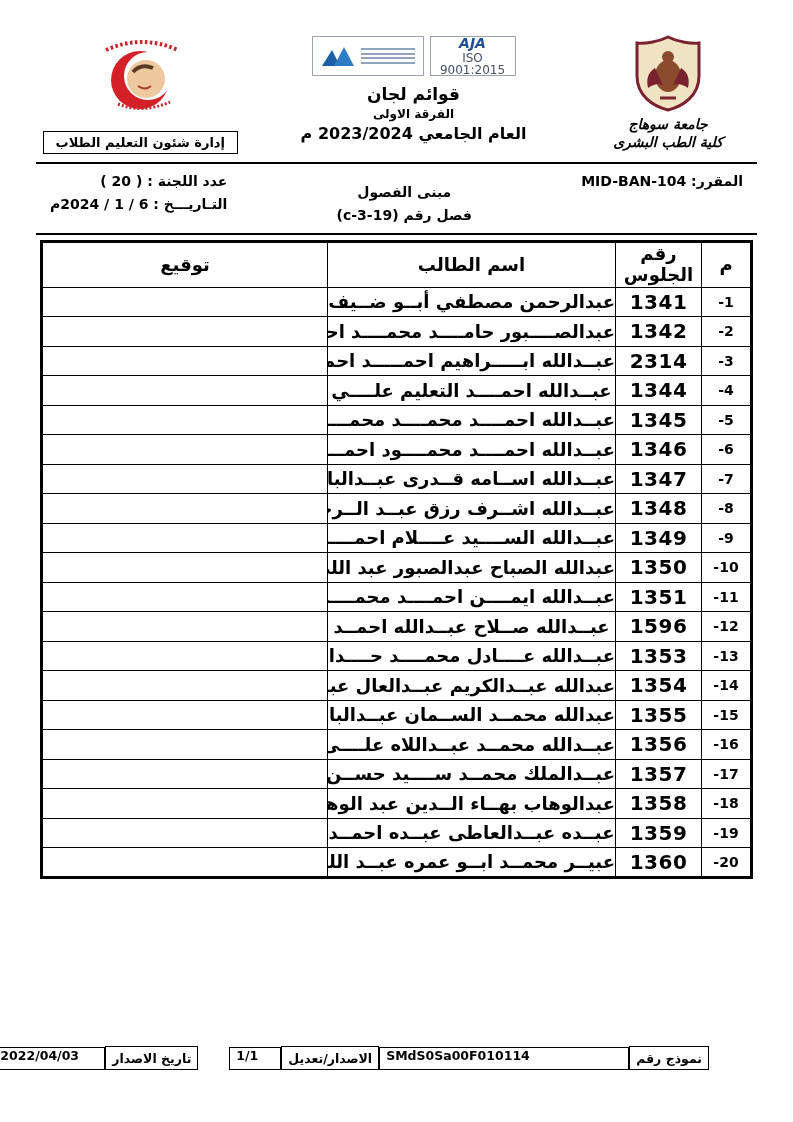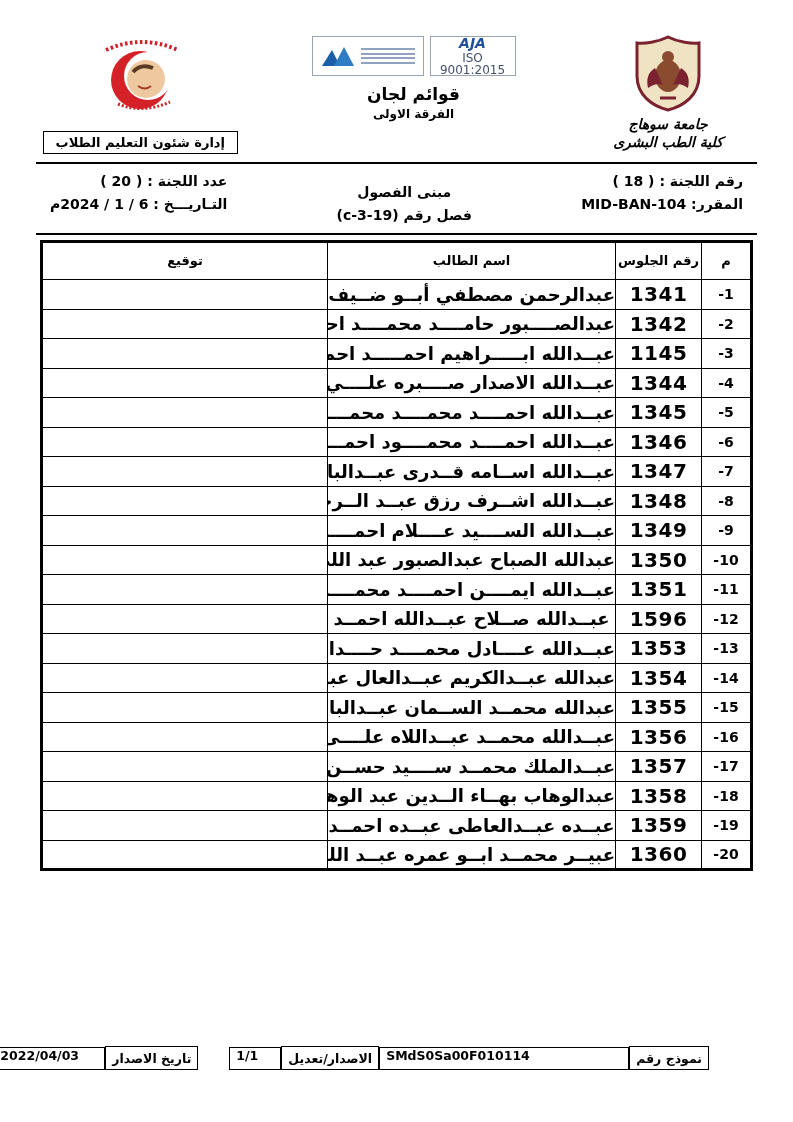--- a/index.html
+++ b/index.html
@@ -37,21 +37,21 @@
   .info { display:flex; justify-content:space-between; padding:6px 50px 4px 50px;
           font-weight:bold; font-size:14px; }
   .info .col { line-height:1.65; }
   .info .c-center { text-align:center;margin-top:11px; }
   .ltr { direction:ltr; unicode-bidi:embed; display:inline-block; }
 
   
   table.main { border-collapse:collapse; margin:5px 40px 0 40px; width:713px;
                table-layout:fixed; border:3px solid #000; }
   table.main th, table.main td { border:1px solid #000; }
-  table.main th { font-size:13px; font-weight:bold; height:38px; text-align:center;
+  table.main th { font-size:18px; font-weight:bold; height:38px; text-align:center;
                   line-height:1.15; padding:1px; }
   table.main td { height:29.5px; font-weight:bold; padding:0; }
   .w-no   { width:50px; }
   .w-seat { width:86px; }
   .w-name { width:288px; }
   td.c-no   { text-align:center; font-size:14px; direction:ltr; }
   td.c-seat { text-align:center; font-size:20px; letter-spacing:.5px; }
   td.c-name { text-align:center; font-size:18px; padding:0 8px 0 2px;
               white-space:nowrap; overflow:hidden; }
 
@@ -98,20 +98,21 @@
             </span>
         </div>
         <div class="cert-box b2">
           <div class="aja">AJA</div>
           <div class="iso-caption">ISO 9001:2015</div>
         </div>
       </div>
       <div class="titles">
         <div class="t1">قوائم لجان</div>
         <div class="t2">الفرقة الاولى</div>
+        <div class="t3">العام الجامعي 2023/2024 م</div>
       </div>
     </div>
 
     <div class="h-left">
       <svg width="128" height="80" viewBox="0 0 128 80">
         <path d="M28 16 Q64 0 100 16" fill="none" stroke="#cc2127" stroke-width="4" stroke-dasharray="2.5 2.5"></path>
         <circle cx="62" cy="46" r="29" fill="#d42127"></circle>
         <circle cx="70" cy="42" r="24" fill="#ffffff"></circle>
         <circle cx="68" cy="45" r="19" fill="#eec9a0"></circle>
         <path d="M55 38 q8 -9 20 -4" stroke="#5a3a22" fill="none" stroke-width="4"></path>
@@ -121,21 +122,20 @@
       <div>
         <span class="admin-box">إدارة شئون التعليم الطلاب</span>
       </div>
     </div>
   </div>
 
   <div class="rule"></div>
 
   <div class="info">
     <div class="col c-right">
-      <div>رقم اللجنة : ( 18 )</div>
       <div>
         <span>المقرر:</span>
         <span class="ltr">MID-BAN-104</span>
       </div>
     </div>
     <div class="col c-center">
       <div>مبنى الفصول</div>
       <div>
         <span>فصل رقم</span>
         <span class="ltr">(c-3-19)</span>
@@ -172,28 +172,28 @@
           <td class="c-sign"></td>
         </tr>
       <tr>
           <td class="c-no">-2</td>
           <td class="c-seat">1342</td>
           <td class="c-name">عبدالصــــبور حامــــد محمــــد احمــــد</td>
           <td class="c-sign"></td>
         </tr>
       <tr>
           <td class="c-no">-3</td>
-          <td class="c-seat">1145</td>
+          <td class="c-seat">2314</td>
           <td class="c-name">عبــدالله ابـــــراهيم احمـــــد احمـــــد</td>
           <td class="c-sign"></td>
         </tr>
       <tr>
           <td class="c-no">-4</td>
           <td class="c-seat">1344</td>
-          <td class="c-name">عبــدالله الاصدار صــــبره علــــي</td>
+          <td class="c-name">عبــدالله احمــــد التعليم علــــي</td>
           <td class="c-sign"></td>
         </tr>
       <tr>
           <td class="c-no">-5</td>
           <td class="c-seat">1345</td>
           <td class="c-name">عبــدالله احمــــد محمــــد محمــــد</td>
           <td class="c-sign"></td>
         </tr>
       <tr>
           <td class="c-no">-6</td>

